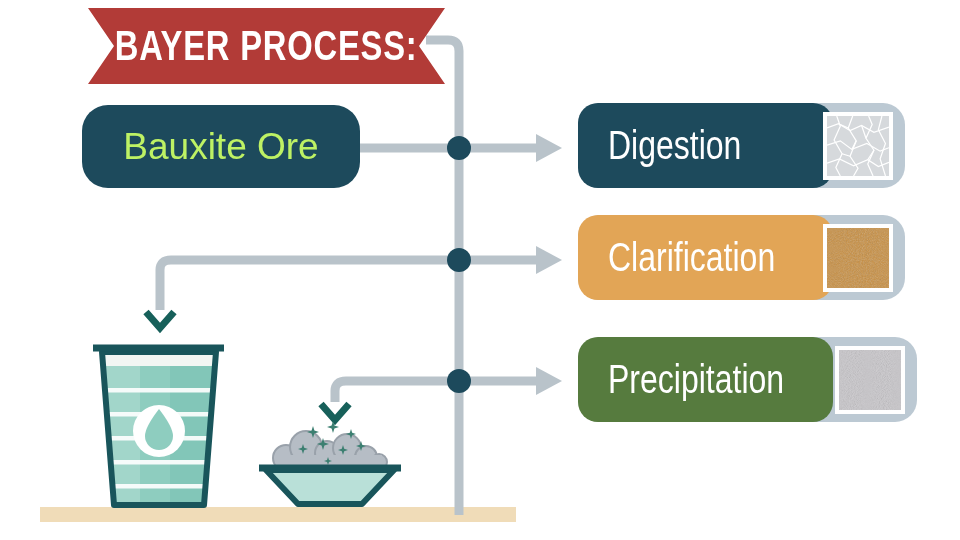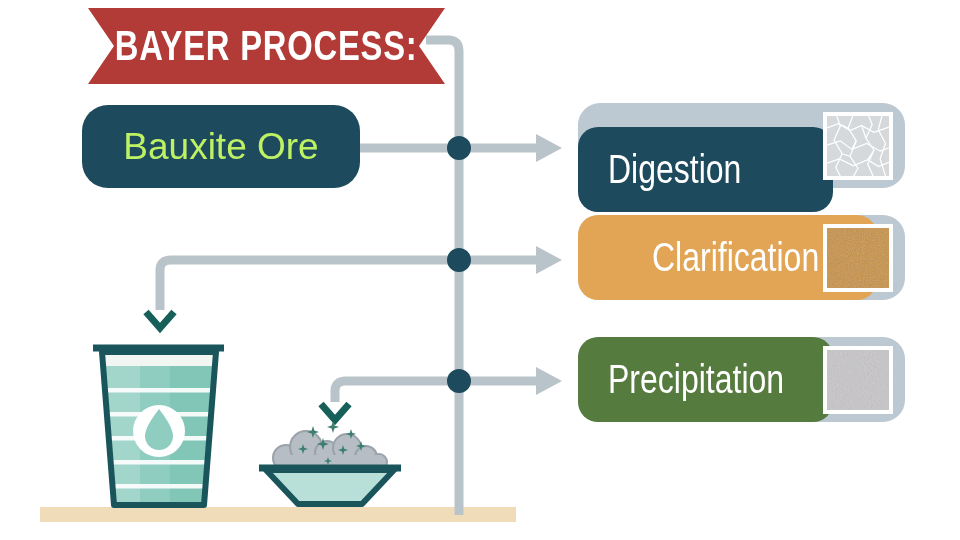--- a/index.html
+++ b/index.html
@@ -33,23 +33,23 @@
 
   
   .stage{
     position:absolute;left:578px;width:327px;height:85px;
     background:#bcc9d3;border-radius:22px;
   }
   .stage-fill{
     position:absolute;left:0;top:0;width:255px;height:85px;border-radius:20px;
     display:flex;align-items:center;
   }
-  .stage-digestion{top:103px;}    .stage-digestion .stage-fill{background:#1d4a5c;margin-top:24px;}
-  .stage-clarification{top:215px;}.stage-clarification .stage-fill{background:#e2a556;padding-left:44px;}
-  .stage-precipitation{top:337px;}.stage-precipitation .stage-fill{background:#567b3e;}
+  .stage-digestion{top:103px;}    .stage-digestion .stage-fill{background:#1d4a5c;}
+  .stage-clarification{top:215px;}.stage-clarification .stage-fill{background:#e2a556;}
+  .stage-precipitation{top:337px;padding-left:12px;}.stage-precipitation .stage-fill{background:#567b3e;}
   .stage-text{
     color:#ffffff;font-size:40px;font-weight:400;white-space:nowrap;
     margin-left:30px;transform:scaleX(0.80);transform-origin:left center;
   }
   .swatch{
     position:absolute;right:8px;top:8px;width:78px;height:69px;
     display:flex;align-items:center;justify-content:center;
   }
   .texture{
     width:70px;height:68px;border:4px solid #ffffff;box-sizing:border-box;

